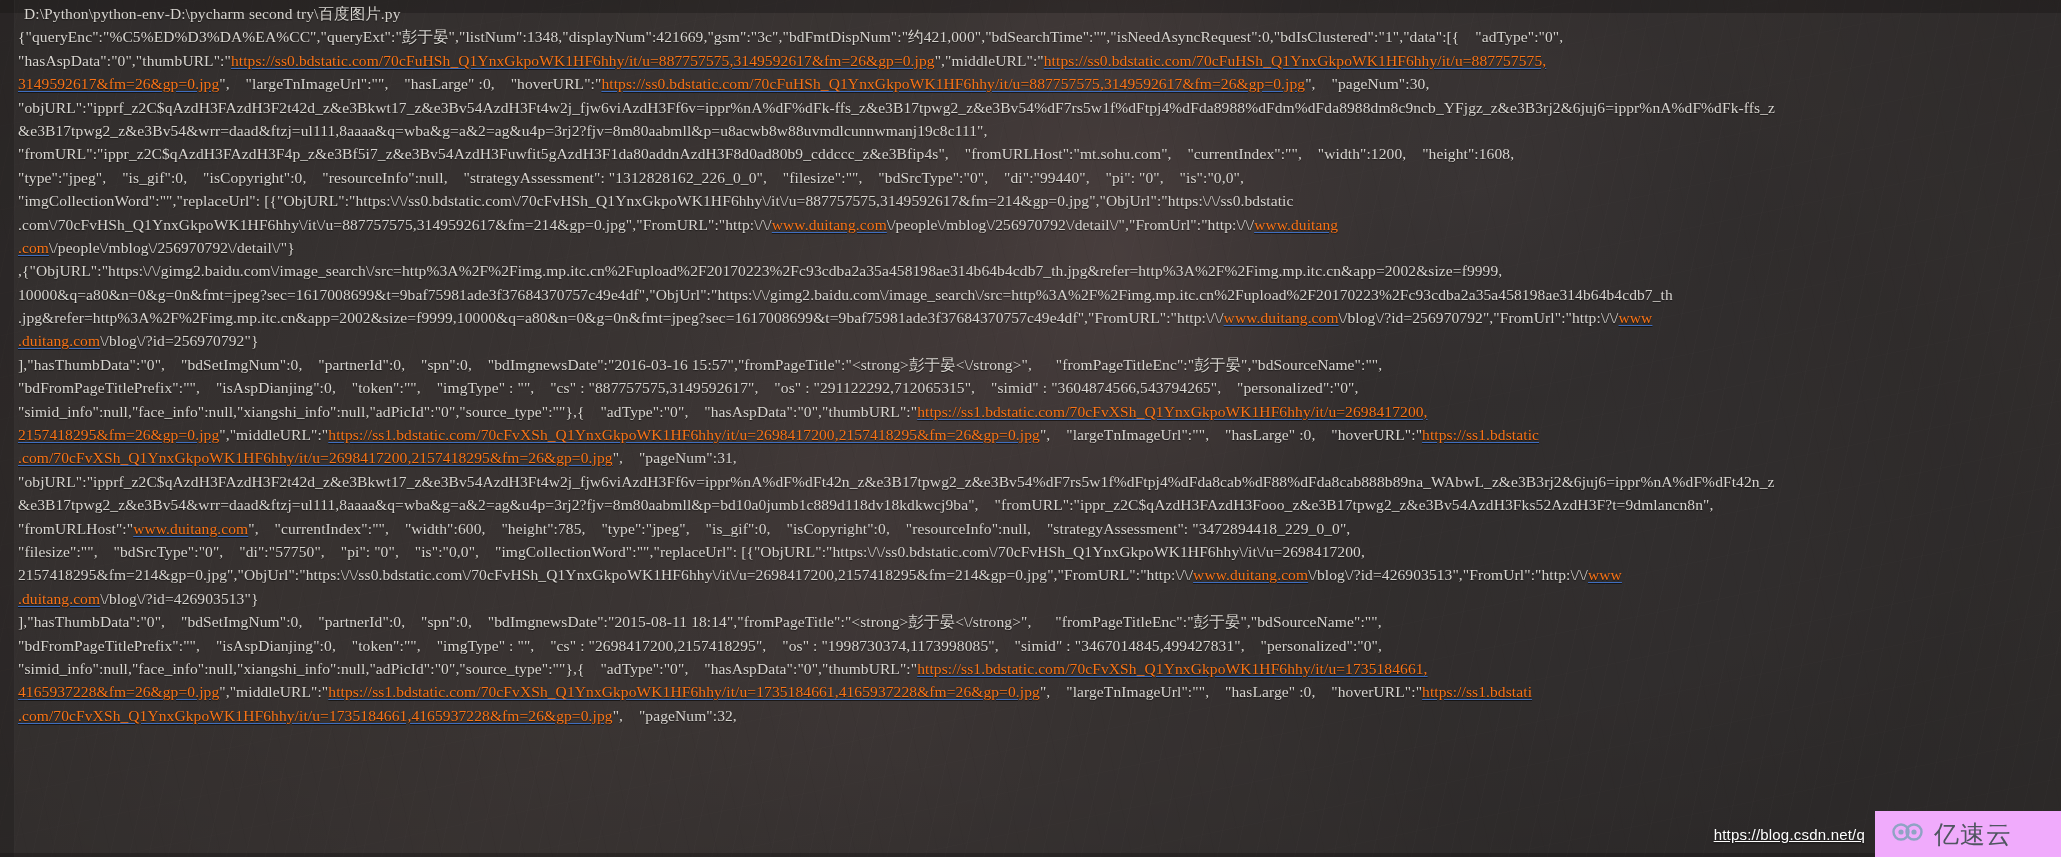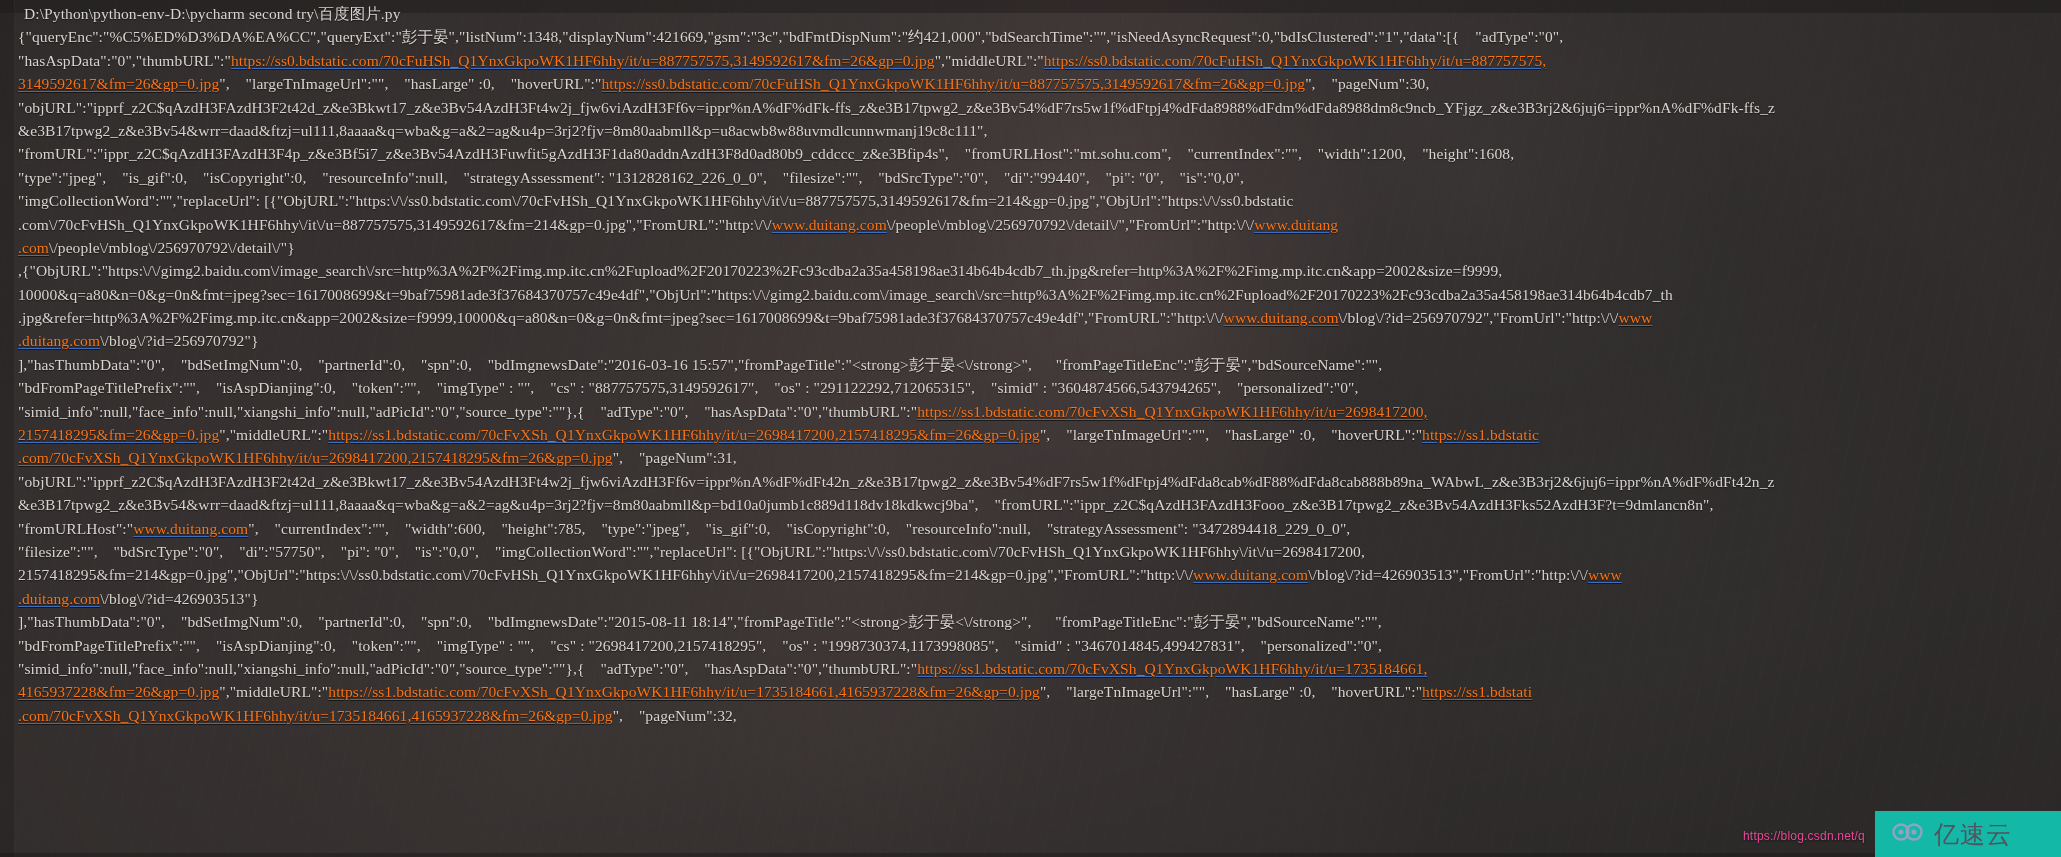--- a/index.html
+++ b/index.html
@@ -95,34 +95,35 @@
     left: 0; right: 0; bottom: 0;
     height: 4px;
     background: rgba(20,18,18,0.34);
   }
 
   
   #csdn-watermark {
     position: absolute;
     right: 196px;
     bottom: 14px;
-    color: #ec4899;
+    color: #ffffff;
     font-family: "Liberation Sans", sans-serif;
-    font-size: 12px;
+    font-size: 15px;
     letter-spacing: .2px;
     text-shadow: 0 1px 2px rgba(0,0,0,0.6);
     white-space: nowrap;
+    text-decoration: underline;
   }
   #brand-watermark {
     position: absolute;
     right: 0;
     bottom: 0;
     width: 186px;
     height: 46px;
-    background: #14b8a6;
+    background: #f0abfc;
     display: flex;
     align-items: center;
     gap: 9px;
     padding-left: 16px;
     box-sizing: border-box;
   }
   #brand-watermark .logo { flex: 0 0 auto; display:block; }
   #brand-watermark .brand-text {
     font-family: "DejaVu Sans", sans-serif;
     font-size: 25px;

